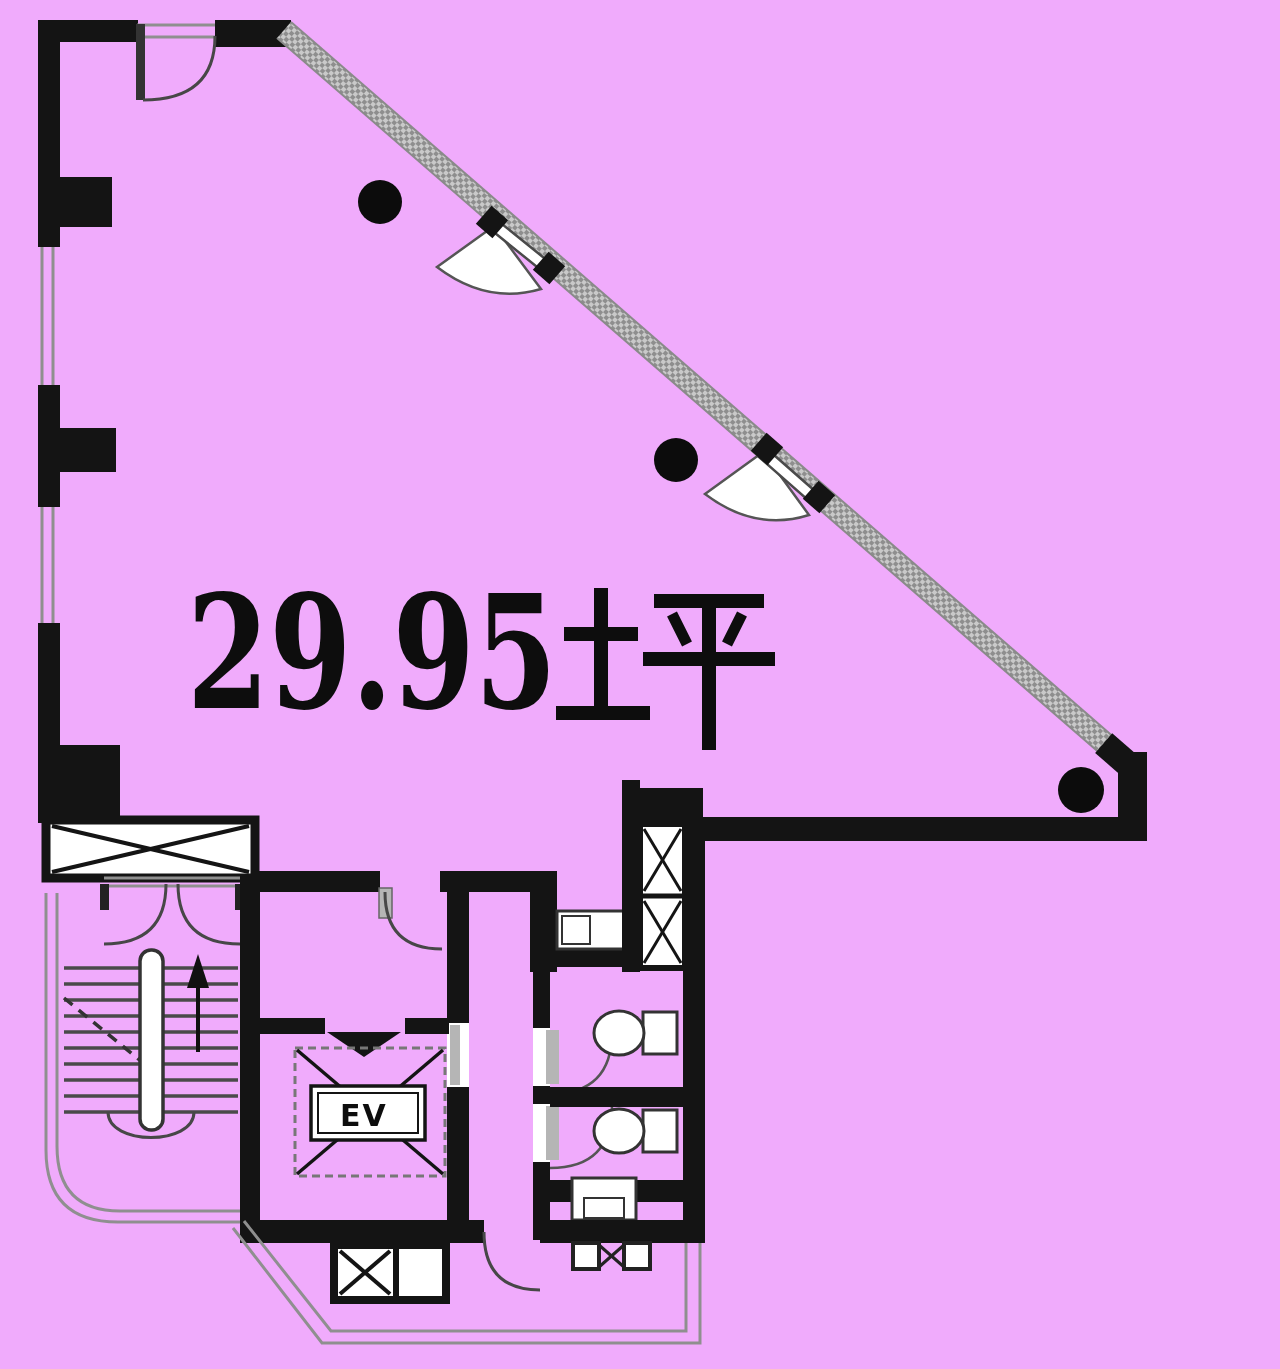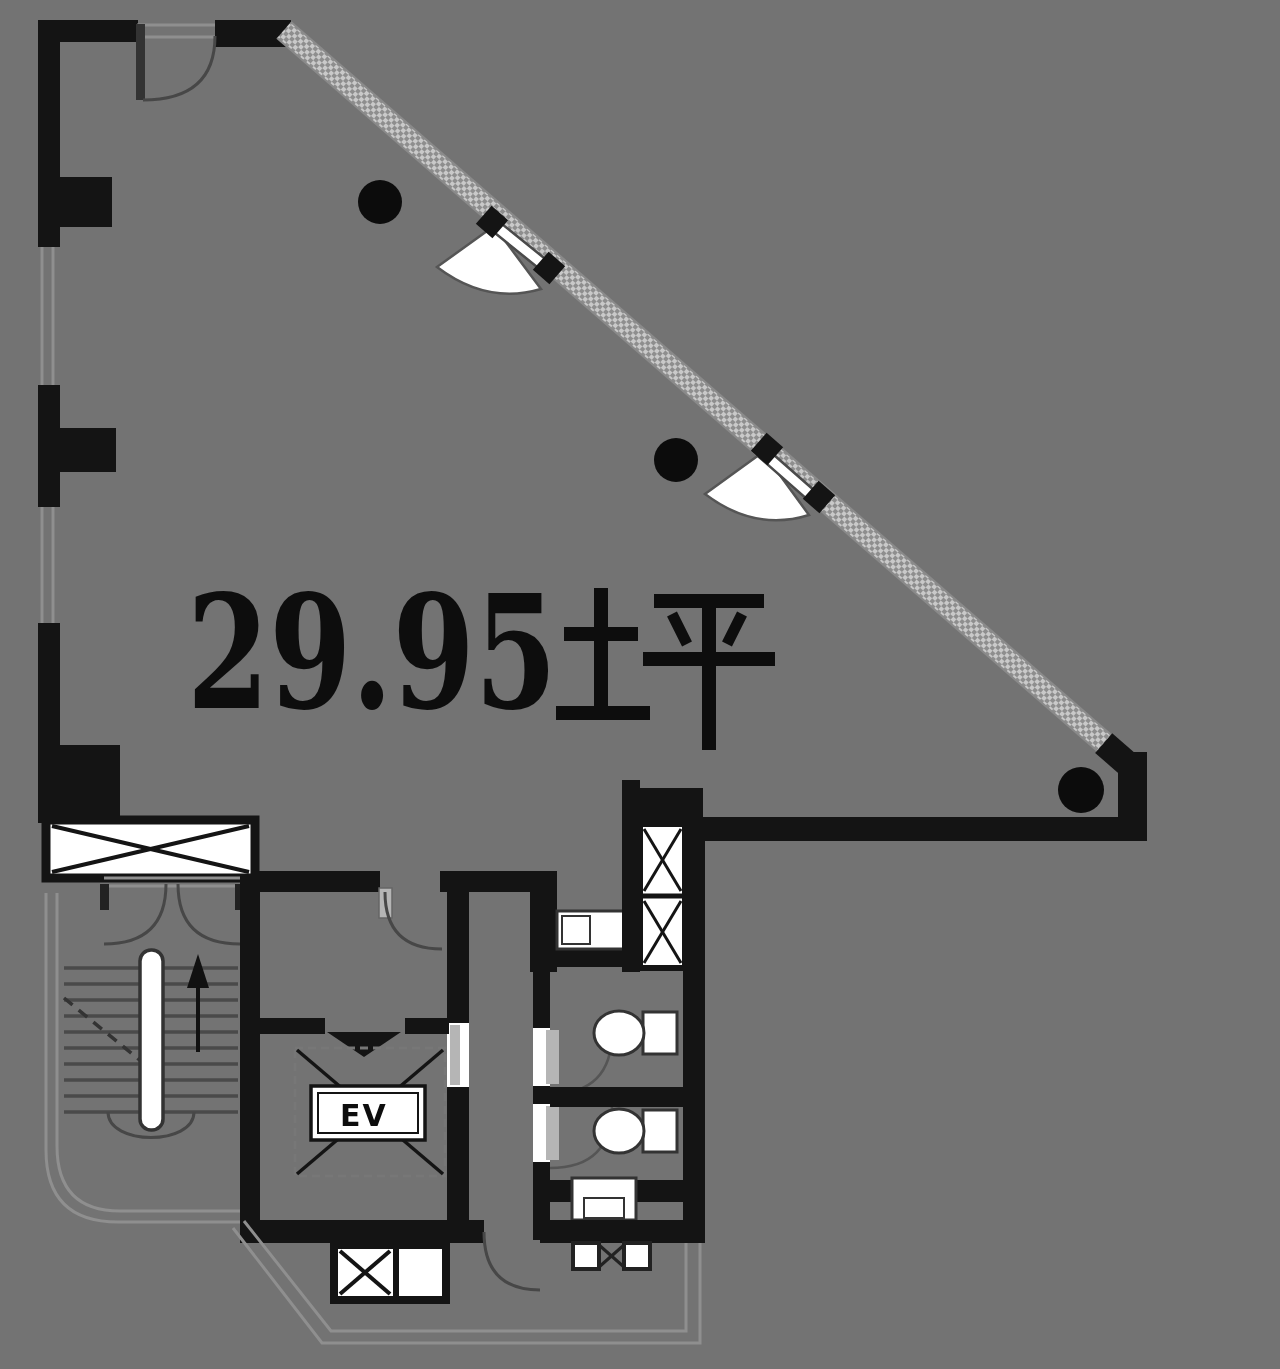--- a/index.html
+++ b/index.html
@@ -1,17 +1,17 @@
 <!DOCTYPE html>
 <html><head>
 <meta charset="utf-8">
 <style>
   html,body{margin:0;padding:0;background:#ffffff;}
   .page{
-    width:1280px;height:1369px;position:relative;background:#737373;
+    width:1280px;height:1369px;position:relative;background:#f0abfc;
     font-family:"DejaVu Serif","Liberation Serif",serif;
     text-align:right;
   }
   svg{display:block;}
   .wall{fill:#141414;stroke:none;}
   .thinline{stroke:#8f8f8f;stroke-width:3;fill:none;}
   .arc{stroke:#474747;stroke-width:3;fill:none;}
   .fixline{stroke:#333333;fill:#ffffff;}
   .tread{stroke:#4a4a4a;stroke-width:3.5;}
   .xbrace{stroke:#141414;fill:none;}

